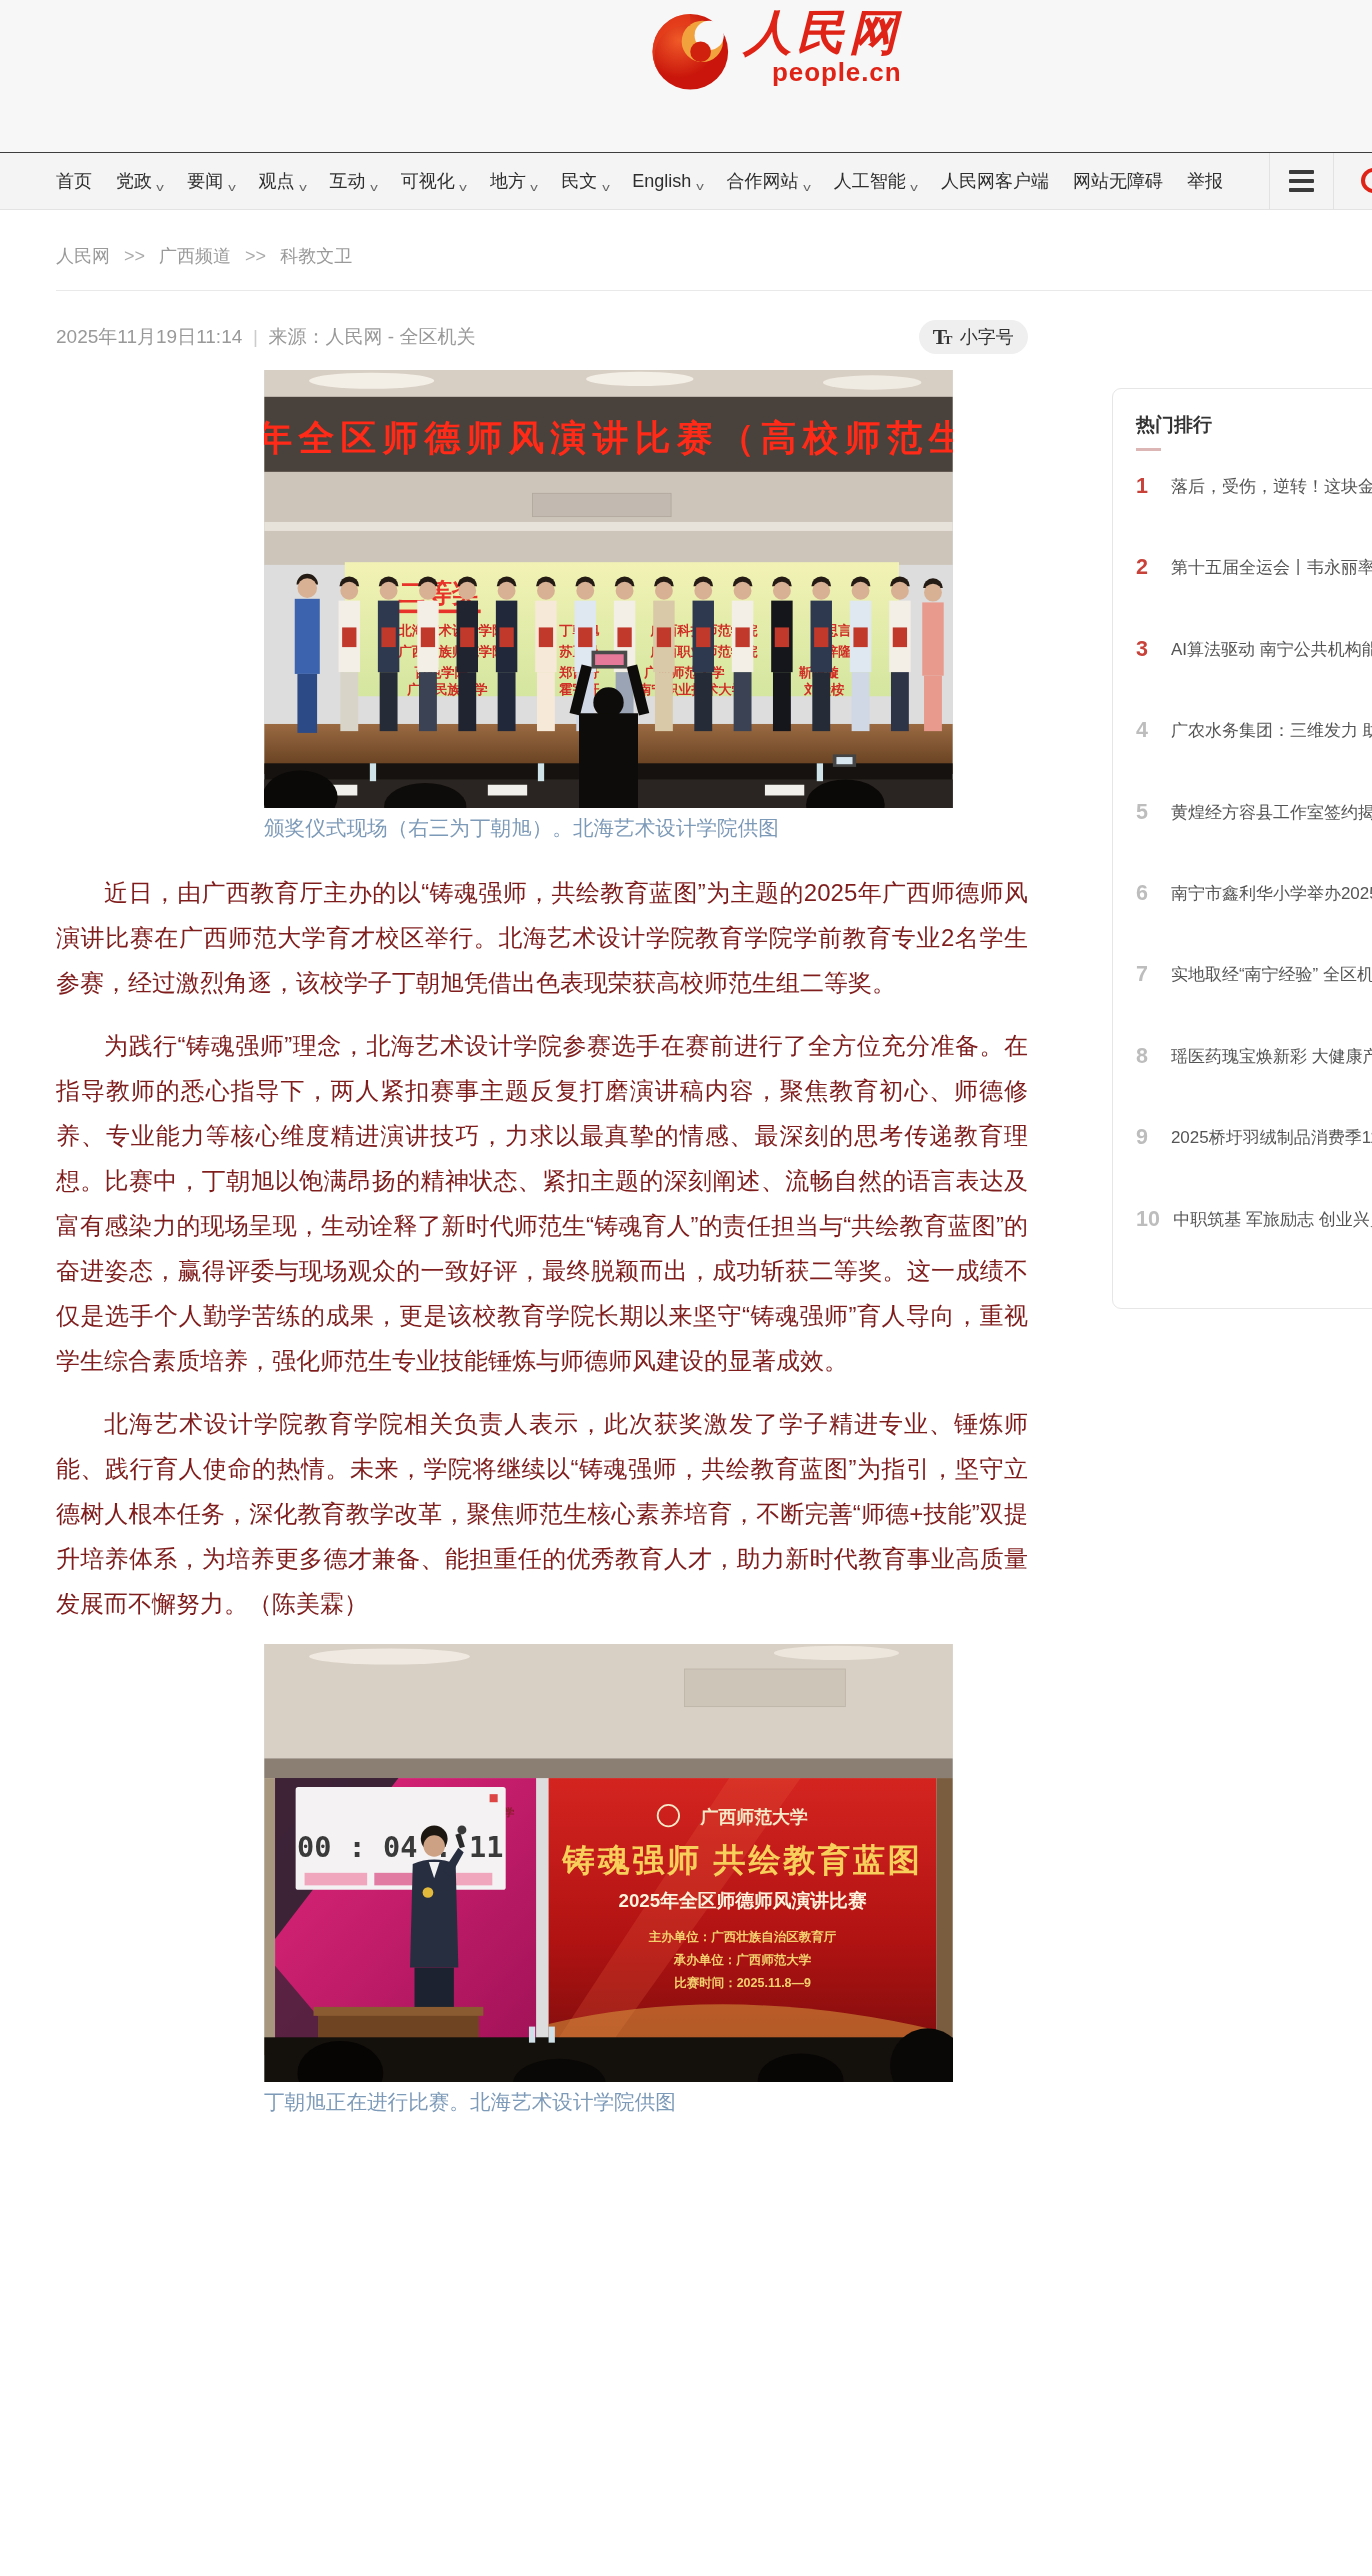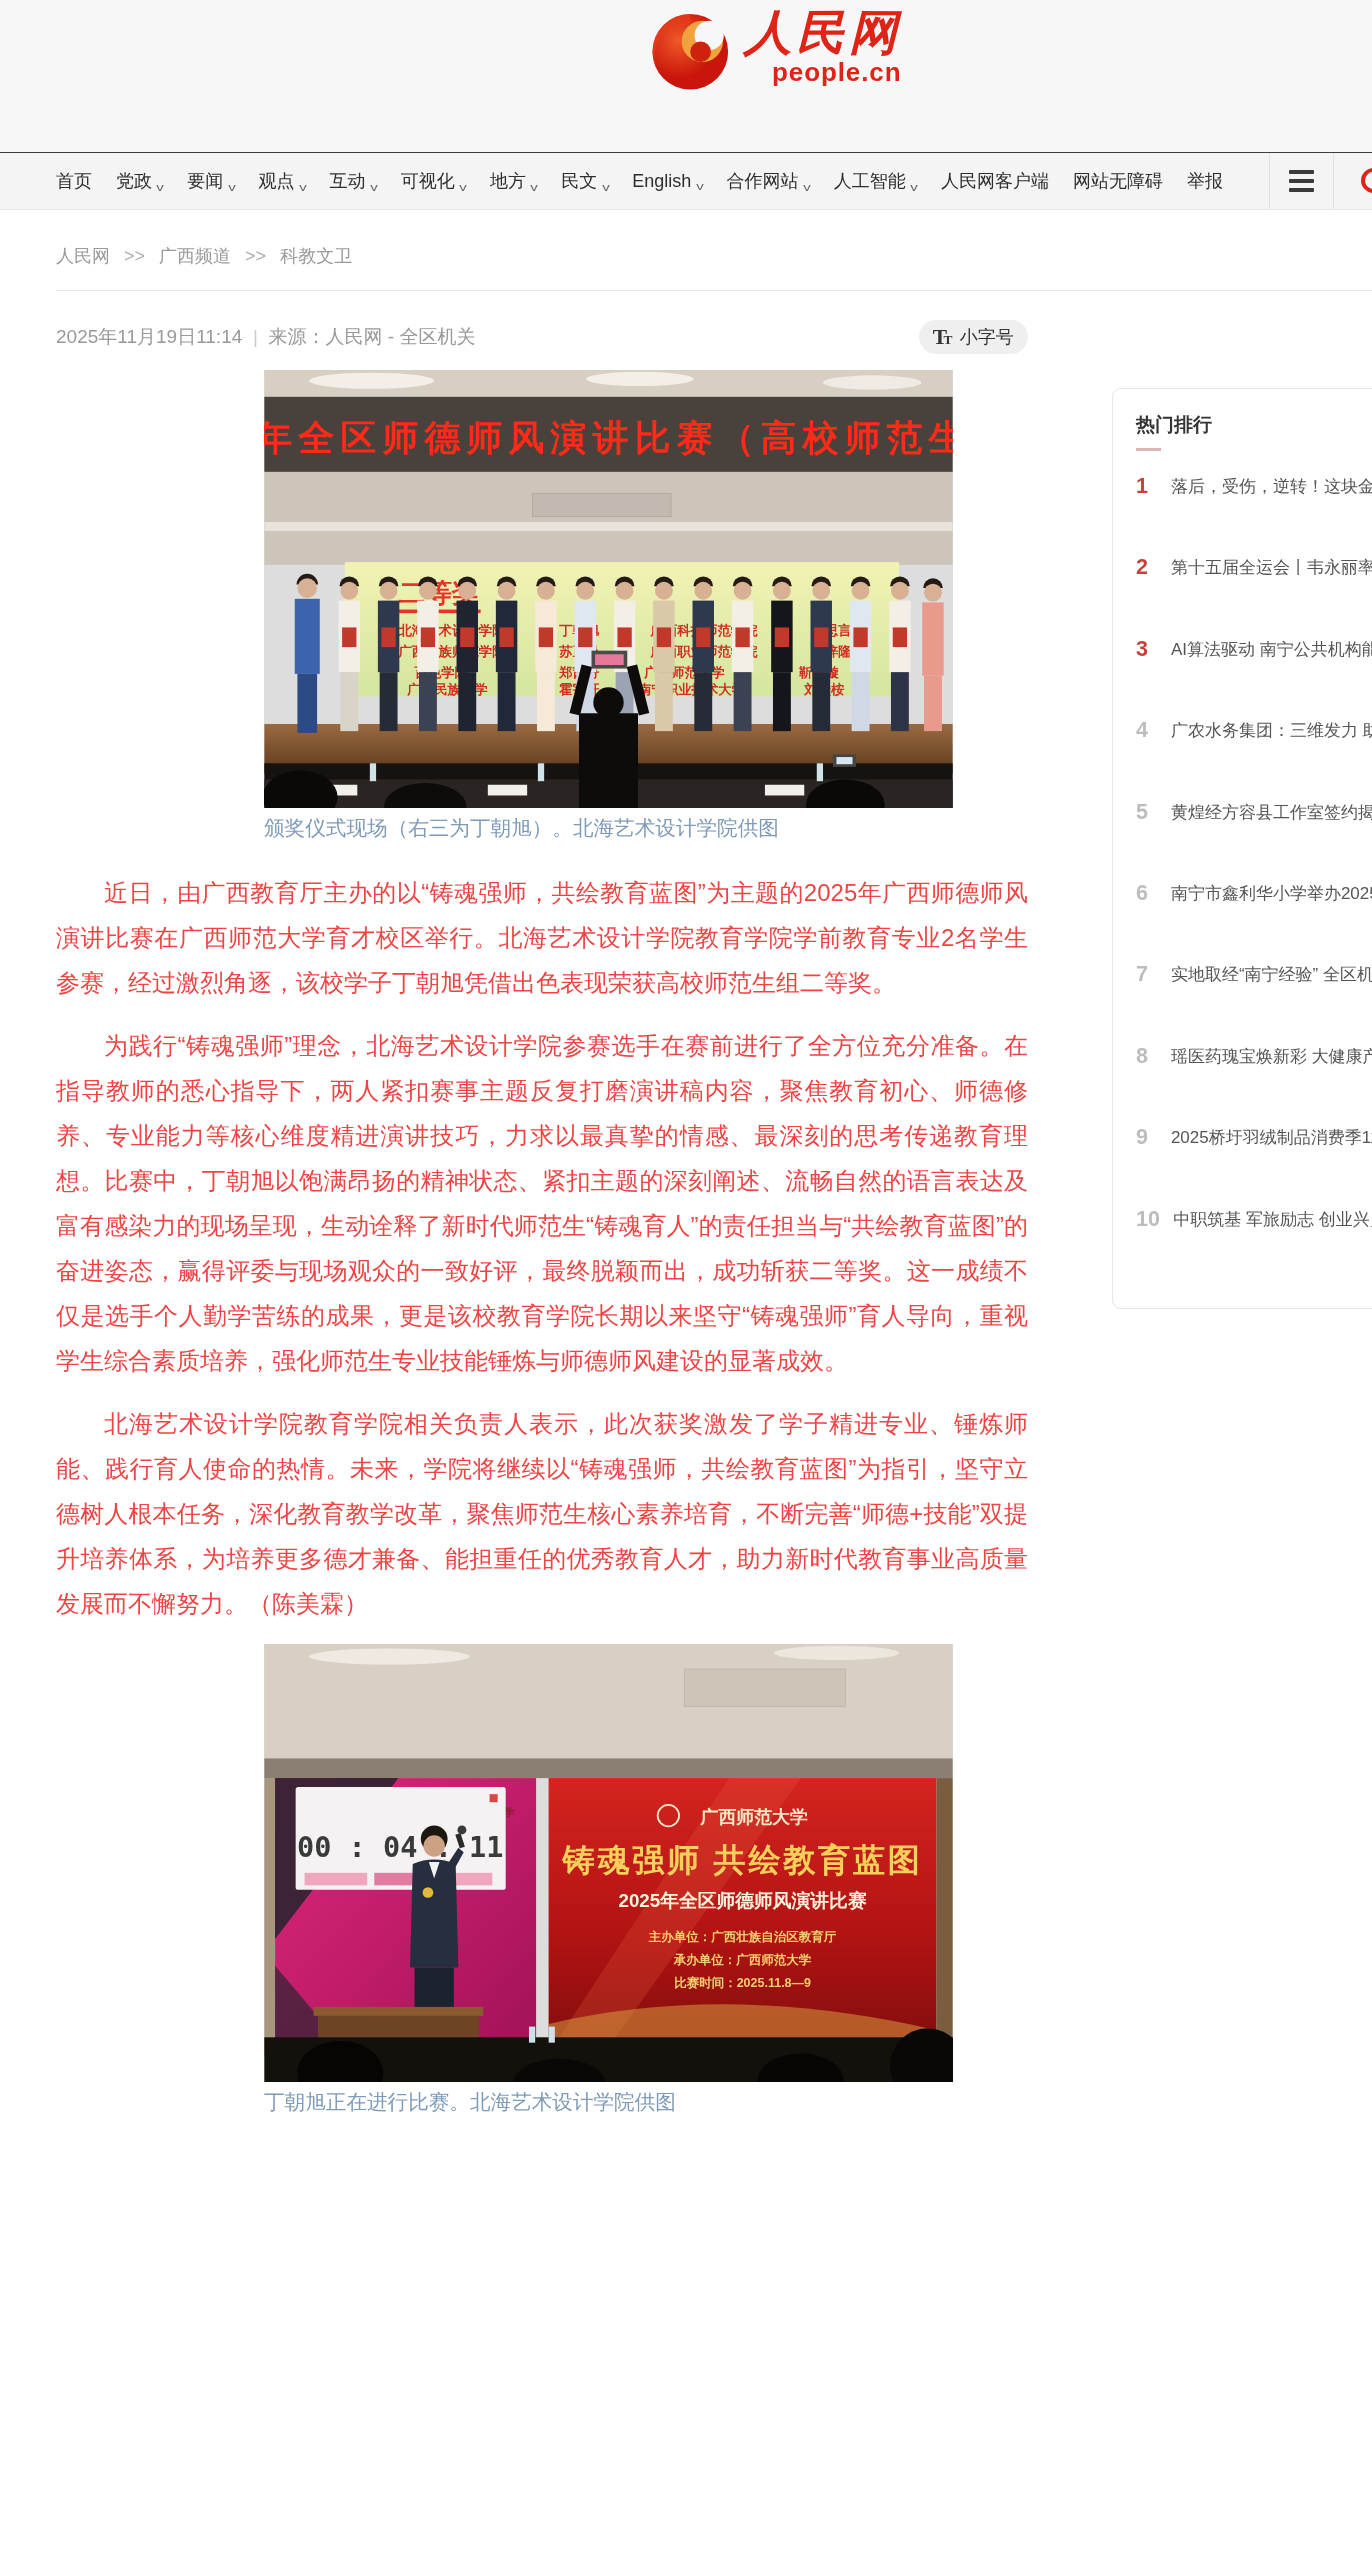--- a/index.html
+++ b/index.html
@@ -49,21 +49,21 @@
   .tt-icon{font-family:"Liberation Serif",serif;font-weight:bold;line-height:1;}
   .tt-big{font-size:21.5px;} .tt-small{font-size:13.4px;margin-left:-3.6px;}
   
   .figure{width:689px;margin:16px 0 0 208px;}
   .figure svg{display:block;width:689px;height:438px;background:#ddd;}
   .figcaption{font-family:"Liberation Serif","DejaVu Serif",serif;
     color:var(--caption-blue);font-size:20.6px;margin-top:9px;line-height:23px;}
   .figure2{margin-top:14.3px;}
   
   .body-text{margin-top:30px;}
-  .body-p{font-size:24px;line-height:45px;color:#ef4444;text-indent:2em;text-align:justify;margin:0 0 18px 0;}
+  .body-p{font-size:24px;line-height:45px;color:#7f1d1d;text-indent:2em;text-align:justify;margin:0 0 18px 0;}
   
   .sidebar{position:absolute;left:1112px;top:68px;width:420px;background:#fff;border:0.9px solid #e6e6e6;
     border-radius:9px;padding:23px 0 18px 23px;}
   .sidebar-title{font-size:19px;font-weight:bold;color:#333;margin:0;}
   .sidebar-underline{width:25px;height:2.7px;background:#dcb5b5;margin-top:10.7px;}
   .hot-list{list-style:none;margin:25px 0 0 0;padding:0;}
   .hot-item{display:flex;align-items:flex-start;gap:13.4px;margin-bottom:59px;font-size:17px;color:#555;
     white-space:nowrap;overflow:hidden;cursor:pointer;}
   .hot-item .rank{font-size:21.5px;line-height:21.5px;font-weight:bold;color:var(--rank-gray);min-width:21.5px;}
   .hot-list li:nth-child(-n+3) .rank{color:var(--rank-red);}

